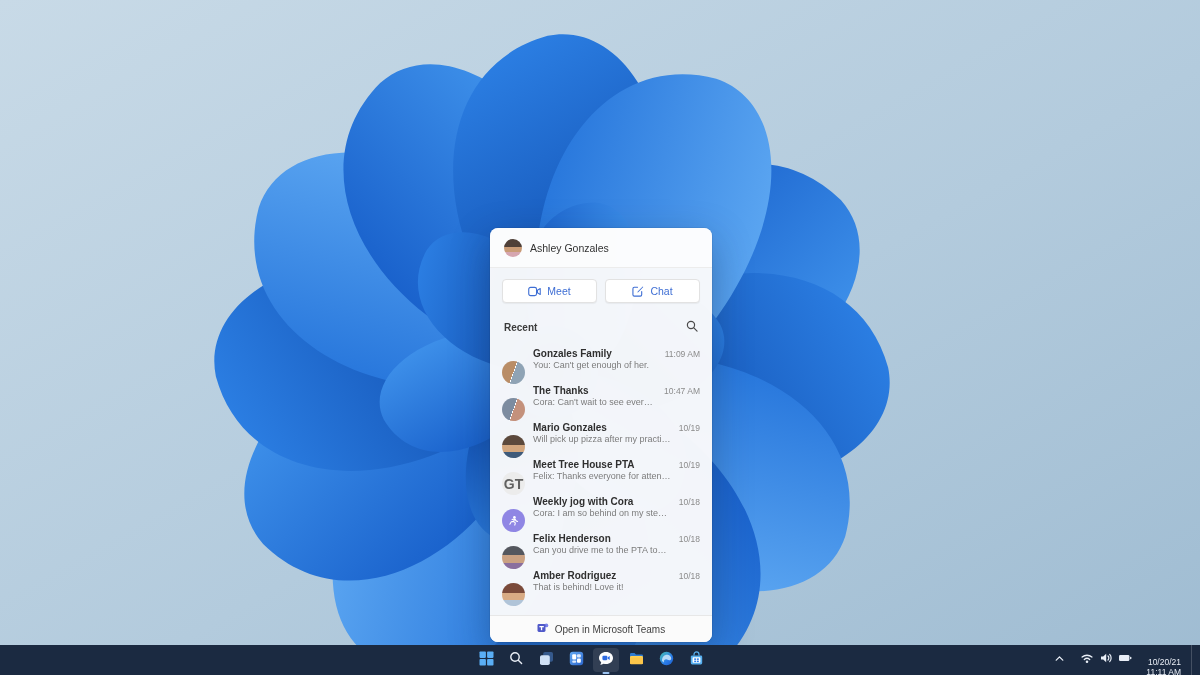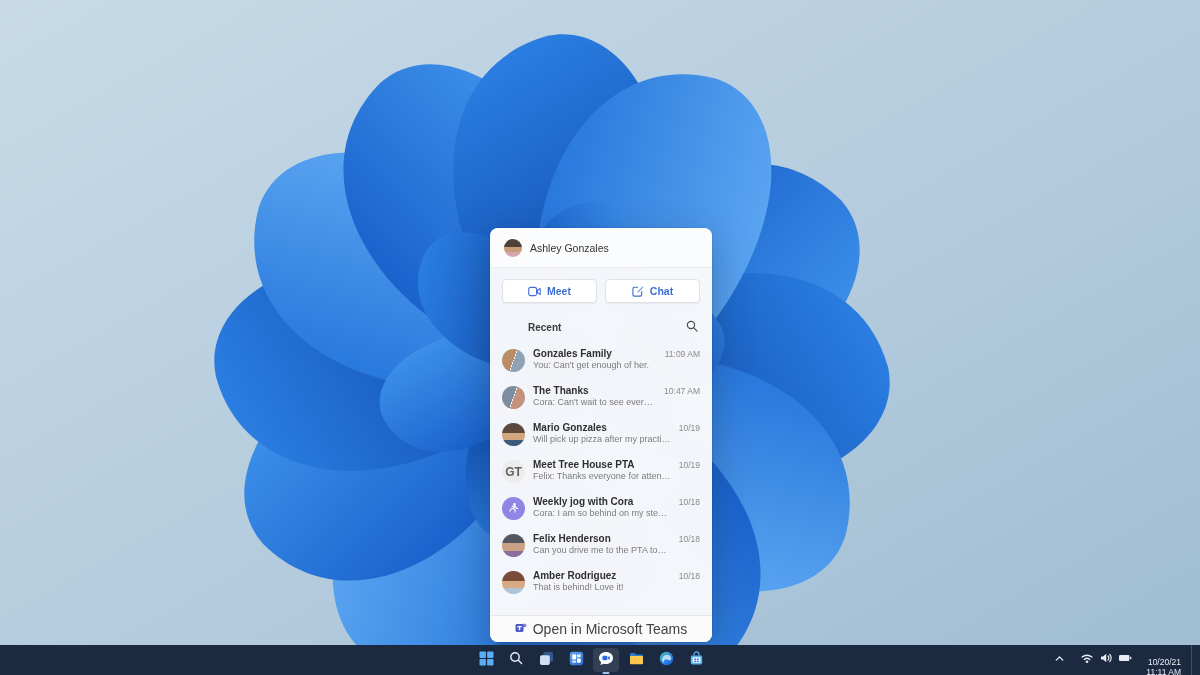--- a/index.html
+++ b/index.html
@@ -21,47 +21,47 @@
                 border-bottom:1px solid #ececec; }
   .av { border-radius:50%; flex:none; display:flex; align-items:center; justify-content:center; }
   .av-sm { width:18px; height:18px; }
   .av-header { background:linear-gradient(180deg,#4f4038 0 42%, #c99b76 42% 75%, #d6a6b0 75%); }
   .fly-name { font-size:10.5px; color:#333; }
 
   .fly-actions { display:flex; gap:8px; padding:11px 12px 3px; flex:none; }
   .btn { flex:1; height:24px; background:#fff; border:1px solid #e2e2e2; border-radius:4px;
          display:flex; align-items:center; justify-content:center; gap:6px;
          font-size:10.5px; color:var(--accent,#3e6ed4); box-shadow:0 1px 1px rgba(0,0,0,.05);
-         cursor:default;font-weight:bold; }
+         cursor:default; }
   .btn svg { display:block; }
 
   .fly-recent { display:flex; align-items:center; justify-content:space-between;
                 padding:12px 14px 6px; flex:none; }
-  .recent-label { font-size:10px; font-weight:bold; color:#3b3b3b;margin-left:24px; }
+  .recent-label { font-size:10px; font-weight:bold; color:#3b3b3b; }
 
   .convo-list { flex:1; overflow:hidden; }
   .convo { display:flex; align-items:flex-start; gap:8px; padding:6px 12px; height:37px; }
-  .av-md { width:23px; height:23px; margin-top:1px; font-size:12px; font-weight:bold; color:#616161; }
+  .av-md { width:23px; height:23px; margin-top:13px; font-size:14px; font-weight:bold; color:#616161; }
   .av1 { background:linear-gradient(110deg,#b98d67 49%, #fff 49% 51%, #8fa3b5 51%); }
   .av2 { background:linear-gradient(110deg,#7d8ca0 49%, #fff 49% 51%, #c4917c 51%); }
   .av3 { background:linear-gradient(180deg,#5c493c 0 42%, #d2a67e 42% 74%, #3e5a7a 74%); }
   .av4 { background:#ececec; }
   .av5 { background:#8f86e4; }
   .av6 { background:linear-gradient(180deg,#54575e 0 40%, #caa182 40% 72%, #8a6f9e 72%); }
   .av7 { background:linear-gradient(180deg,#7a4a3a 0 42%, #d8ab84 42% 72%, #b0c4d8 72%); }
   .c-main { flex:1; min-width:0; }
   .c-name { font-size:10px; font-weight:bold; color:#2f2f2f; line-height:12px;
             white-space:nowrap; overflow:hidden; text-overflow:ellipsis; }
   .c-prev { font-size:9px; color:#7c7c7c; line-height:11px;
             white-space:nowrap; overflow:hidden; text-overflow:ellipsis; }
   .c-time { flex:none; font-size:8.5px; color:#8b8b8b; margin-top:1px; }
 
   .fly-footer { flex:none; height:27px; border-top:1px solid #e7e7e7; background:#fbfbfb;
                 display:flex; align-items:center; justify-content:center; gap:6px;
-                font-size:14px; color:#424242; cursor:default; }
+                font-size:10px; color:#424242; cursor:default; }
 
   
   .taskbar { position:absolute; left:0; right:0; bottom:0; height:30px;
              background:var(--taskbar-bg,#1b2a41); }
   .tb-center { position:absolute; left:calc(50% - 9px); top:0; height:100%;
                transform:translateX(-50%); display:flex; align-items:center; gap:4px; }
   .tb-btn { position:relative; width:26px; height:24px; border-radius:4px;
             display:flex; align-items:center; justify-content:center; cursor:default; }
   .tb-btn.active { background:rgba(255,255,255,.1); }
   .tb-btn.active::after { content:""; position:absolute; bottom:-2px; left:50%;

